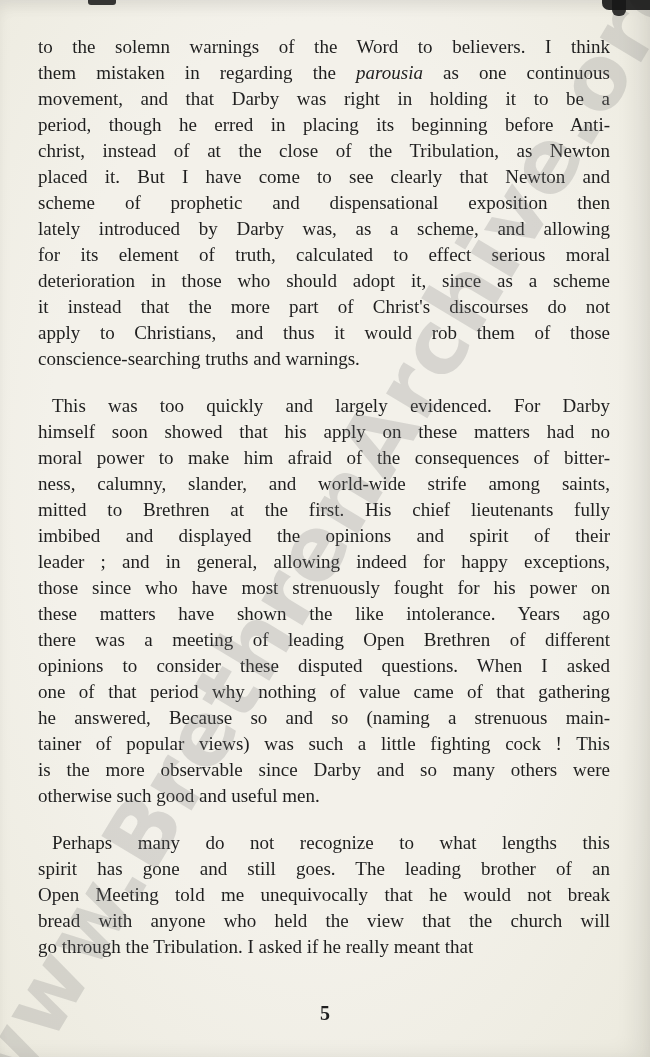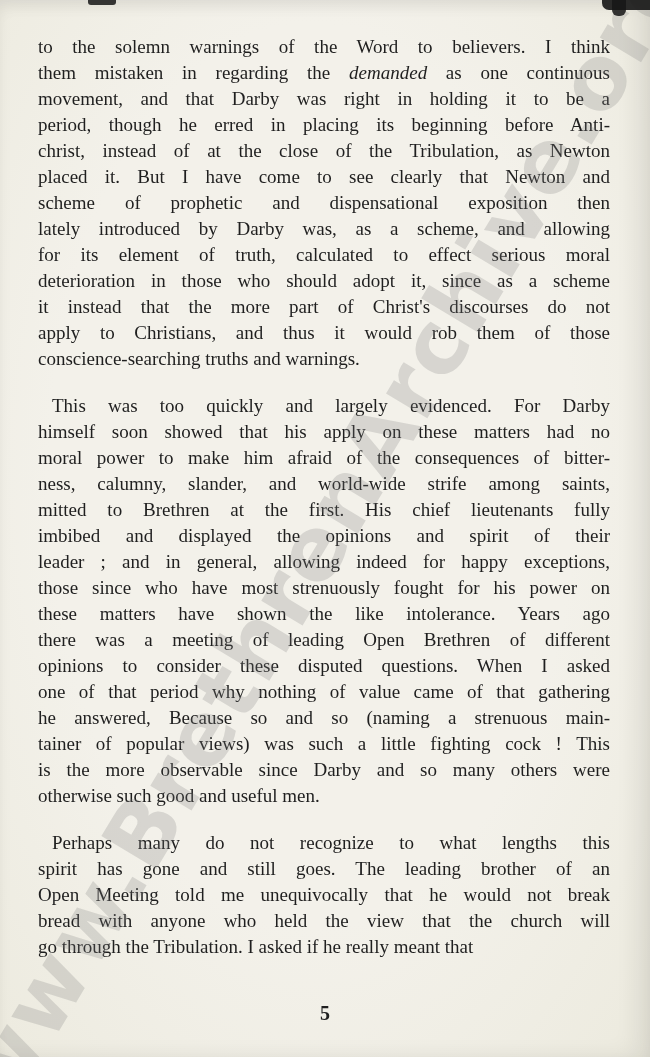--- a/index.html
+++ b/index.html
@@ -85,21 +85,21 @@
 <body>
 
 <div class="page">
   <div class="artifact artifact-top"></div>
   <div class="artifact artifact-corner"></div>
   <div class="artifact artifact-corner2"></div>
 
   <div class="text-block">
       <div class="paragraph">
         <div class="line"><span>to the solemn warnings of the Word to believers. I think</span></div>
-        <div class="line"><span>them mistaken in regarding the </span><span class="italic">demanded</span><span> as one continuous</span></div>
+        <div class="line"><span>them mistaken in regarding the </span><span class="italic">parousia</span><span> as one continuous</span></div>
         <div class="line"><span>movement, and that Darby was right in holding it to be a</span></div>
         <div class="line"><span>period, though he erred in placing its beginning before Anti-</span></div>
         <div class="line"><span>christ, instead of at the close of the Tribulation, as Newton</span></div>
         <div class="line"><span>placed it. But I have come to see clearly that Newton and</span></div>
         <div class="line"><span>scheme of prophetic and dispensational exposition then</span></div>
         <div class="line"><span>lately introduced by Darby was, as a scheme, and allowing</span></div>
         <div class="line"><span>for its element of truth, calculated to effect serious moral</span></div>
         <div class="line"><span>deterioration in those who should adopt it, since as a scheme</span></div>
         <div class="line"><span>it instead that the more part of Christ's discourses do not</span></div>
         <div class="line"><span>apply to Christians, and thus it would rob them of those</span></div>

